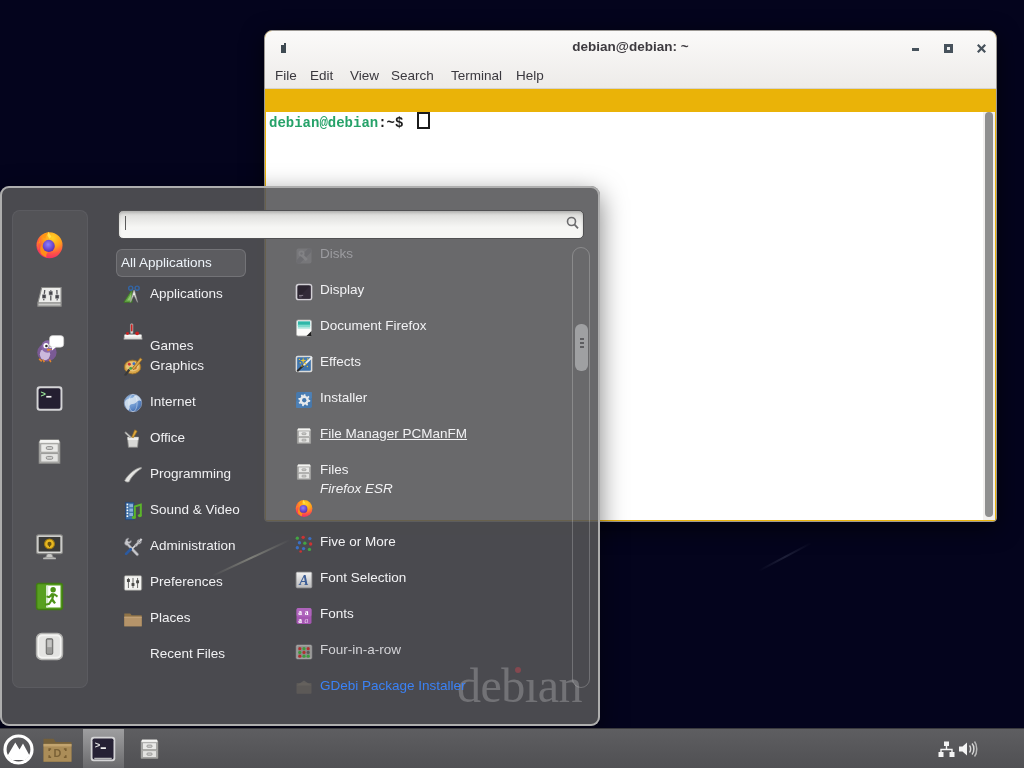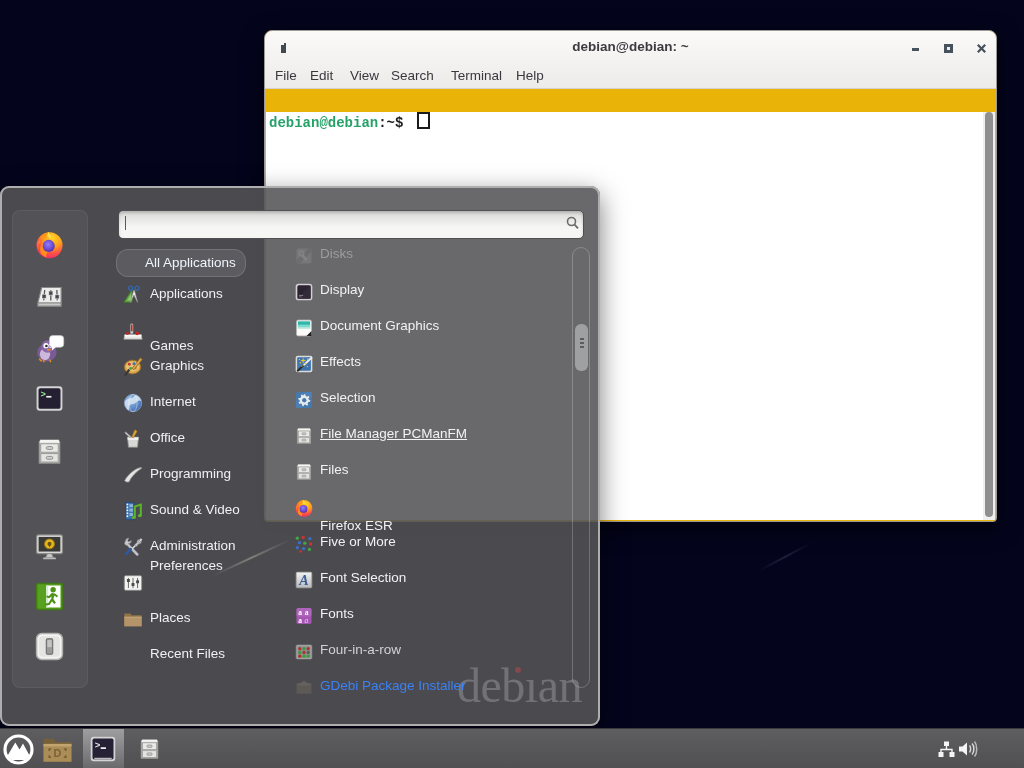--- a/index.html
+++ b/index.html
@@ -25,23 +25,23 @@
   .wbtn{position:absolute;top:13px;}
   
   #menu{left:0px;top:186px;width:600px;height:540px;
     background:rgba(84,84,87,0.88);border-radius:9px;
     box-shadow:inset 0 0 0 2px #aeaeae, 0 8px 26px rgba(0,0,0,.5);}
   #menu .in{position:absolute;}
   #favbox{left:12px;top:24px;width:74px;height:476px;border-radius:8px;
     background:rgba(255,255,255,0.05);border:1px solid rgba(255,255,255,0.05);}
   #searchbox{left:118px;top:24px;width:466px;height:29px;border-radius:5px;box-sizing:border-box;
     background:linear-gradient(#d8d8d6,#f6f6f4 60%);border:1px solid #505052;box-shadow:inset 0 2px 3px rgba(0,0,0,0.18);}
-  #allapps{left:116px;top:63px;width:130px;height:28px;border-radius:12px;box-sizing:border-box;
+  #allapps{left:116px;top:63px;width:130px;height:28px;border-radius:6px;box-sizing:border-box;
     background:rgba(255,255,255,0.10);border:1px solid rgba(255,255,255,0.14);
-    color:#eef4fa;font-size:13.5px;line-height:26px;padding-left:28px;}
+    color:#eef4fa;font-size:13.5px;line-height:26px;padding-left:4px;}
   .cat{position:absolute;left:150px;font-size:13.5px;color:#f1f1f3;}
   .app{position:absolute;left:320px;font-size:13.5px;color:#f2f2f4;}
   .cicon{position:absolute;left:122px;width:22px;height:22px;}
   .aicon{position:absolute;left:294px;width:20px;height:20px;}
   .ficon{position:absolute;left:34px;width:31px;height:31px;}
   #mscroll-trough{left:572px;top:61px;width:18px;height:441px;border-radius:9px;
     border:1px solid rgba(255,255,255,0.22);box-sizing:border-box;}
   #mscroll{left:575px;top:138px;width:13px;height:47px;border-radius:6px;background:#9fa0a2;}
   #watermark{left:457px;top:472px;font-family:"Liberation Serif",serif;font-size:48px;
     color:rgba(255,255,255,0.225);letter-spacing:-0.5px;}
@@ -195,21 +195,21 @@
           <line x1="7" y1="6.5" x2="7" y2="17.5"></line>
           <line x1="12" y1="6.5" x2="12" y2="17.5"></line>
           <line x1="17" y1="6.5" x2="17" y2="17.5"></line>
         </g>
 <g fill="#4a4a48">
           <rect x="5.4" y="7.5" width="3.2" height="3.4" rx="0.6"></rect>
           <rect x="10.4" y="12" width="3.2" height="3.4" rx="0.6"></rect>
           <rect x="15.4" y="9" width="3.2" height="3.4" rx="0.6"></rect>
         </g>
       </svg>
-<div class="in cat" style="top:372px">Preferences</div>
+<div class="in cat" style="top:388px">Preferences</div>
 <svg class="in cicon" style="top:422px" width="22" height="22" viewBox="0 0 24 24">
         <path d="M2.5 6 L9 6 L10.5 8 L21.5 8 L21.5 20 L2.5 20 Z" fill="#8f7347"></path>
 <path d="M2.5 9.5 L21.5 9.5 L21.5 20 L2.5 20 Z" fill="#b5946a"></path>
 <path d="M2.5 9.5 L21.5 9.5 L21.5 11 L2.5 11 Z" fill="#c4a379" opacity="0.8"></path>
       </svg>
 <div class="in cat" style="top:424px">Places</div>
 <div class="in cat" style="top:460px">Recent Files</div>
 
     <svg class="in aicon" style="top:60px;opacity:0.45;" width="20" height="20" viewBox="0 0 24 24">
         <rect x="3" y="3" width="18" height="18" rx="2.5" fill="#8a8a8e"></rect>
@@ -227,21 +227,21 @@
         <rect x="6" y="17.3" width="3.2" height="1.1" fill="#6f6878"></rect>
       </svg>
 <div class="in app" style="top:96px;">Display</div>
 <svg class="in aicon" style="top:132px;" width="20" height="20" viewBox="0 0 24 24">
         <rect x="3" y="2.5" width="18" height="19" rx="2" fill="#fbfbfa" stroke="#b5b5b3" stroke-width="1"></rect>
 <rect x="4.6" y="4" width="14.8" height="5.5" fill="#2fb7a9"></rect>
 <rect x="4.6" y="8" width="14.8" height="4.6" fill="#7ddacd"></rect>
 <rect x="4.6" y="11.2" width="14.8" height="1.6" fill="#c8ece6"></rect>
 <path d="M15 21.5 L21 21.5 L21 15.5 Z" fill="#1e1e1e"></path>
       </svg>
-<div class="in app" style="top:132px;">Document Graphics</div>
+<div class="in app" style="top:132px;">Document Firefox</div>
 <svg class="in aicon" style="top:168px;" width="20" height="20" viewBox="0 0 24 24">
         <rect x="2" y="2" width="20" height="20" rx="2.5" fill="#dcdcda"></rect>
 <rect x="3.8" y="3.8" width="16.4" height="16.4" rx="1" fill="#3c72ab"></rect>
 <path d="M3.8 14 L14 3.8 L20.2 3.8 L20.2 8 L8 20.2 L3.8 20.2 Z" fill="#4a80b8" opacity="0.65"></path>
 <path d="M4.5 20 L12 13" stroke="#2a2a2a" stroke-width="2.4" stroke-linecap="round"></path>
 <path d="M12 13 L21 4.5" stroke="#eceff2" stroke-width="2.2" stroke-linecap="round"></path>
 <g fill="#e8c431">
           <path d="M11 4 L11.8 7 L14.8 7.8 L11.8 8.6 L11 11.6 L10.2 8.6 L7.2 7.8 L10.2 7 Z"></path>
 <path d="M13.5 9 L14 11 L16 11.5 L14 12 L13.5 14 L13 12 L11 11.5 L13 11 Z"></path>
 <circle cx="7.5" cy="10.5" r="1"></circle>
@@ -253,21 +253,21 @@
       </svg>
 <div class="in app" style="top:168px;">Effects</div>
 <svg class="in aicon" style="top:204px;" width="20" height="20" viewBox="0 0 24 24">
         <rect x="2.5" y="2.5" width="19" height="19" rx="2" fill="#4679ae"></rect>
 <path d="M2.5 14 L14 2.5 L21.5 2.5 L21.5 9 L9 21.5 L2.5 21.5 Z" fill="#5285ba" opacity="0.6"></path>
 <g fill="#e8eaec">
           <path d="M12 5.2 L13.6 5.2 L14 7.2 L15.8 8 L17.5 7 L18.6 8.4 L17.3 9.9 L17.8 11.8 L19.6 12.4 L19.3 14.1 L17.3 14.3 L16.3 16 L17 17.9 L15.5 18.8 L14.1 17.4 L12.2 17.7 L11.4 19.5 L9.8 19.2 L9.8 17.2 L8.2 16.1 L6.3 16.6 L5.5 15.1 L7 13.8 L6.8 11.9 L5 11.1 L5.5 9.5 L7.5 9.5 L8.7 8 L8.2 6.1 L9.8 5.4 L11 6.9 Z"></path>
         </g>
 <circle cx="12.3" cy="12.3" r="2.6" fill="#4679ae"></circle>
       </svg>
-<div class="in app" style="top:204px;">Selection</div>
+<div class="in app" style="top:204px;">Installer</div>
 <svg class="in aicon" style="top:240px;" width="20" height="20" viewBox="0 0 24 24">
         <path d="M5 3 L19 3 L20 5 L20 21 L4 21 L4 5 Z" fill="#dcdcda" stroke="#8a8a88" stroke-width="0.8"></path>
 <path d="M5 3 L19 3 L20 5 L4 5 Z" fill="#f4f4f2"></path>
 <rect x="5.2" y="6" width="13.6" height="6.6" fill="#e9e9e7" stroke="#9a9a98" stroke-width="0.8"></rect>
 <rect x="5.2" y="13.6" width="13.6" height="6.6" fill="#e3e3e1" stroke="#9a9a98" stroke-width="0.8"></rect>
 <rect x="9.5" y="8.2" width="5" height="2.2" rx="1" fill="#cfcfcd" stroke="#8a8a88" stroke-width="0.7"></rect>
 <rect x="9.5" y="15.8" width="5" height="2.2" rx="1" fill="#cfcfcd" stroke="#8a8a88" stroke-width="0.7"></rect>
       </svg>
 <div class="in app" style="top:240px;text-decoration:underline;">File Manager PCManFM</div>
 <svg class="in aicon" style="top:276px;" width="20" height="20" viewBox="0 0 24 24">
@@ -292,21 +292,21 @@
 <stop offset="0" stop-color="#8d80ff"></stop>
             <stop offset="0.65" stop-color="#6a43c9"></stop>
             <stop offset="1" stop-color="#50289f"></stop>
           </radialGradient>
         </defs>
 <circle cx="12" cy="12.6" r="10.1" fill="url(#fxoFFN)"></circle>
 <path d="M12.6 2.6 C10 3.4 8.9 5.5 9 7.4 C7.3 7.2 6.4 6.2 5.9 5.3 C4.3 7.1 4.2 9.6 4.9 11.2 C3.9 11 3.2 10.4 2.8 9.7 C2.2 12.8 3 16.2 5.4 18.7 C4.4 16.4 4.7 13.9 5.9 12.3 C7 10.9 8.6 10.3 10.5 10.4 C9 11.3 8.3 12.6 8.4 14 C8.6 15.8 10 17 11.8 17.2 C9.6 18.4 9.2 20.4 9.7 22 C7.4 21.2 5.2 19.4 4.1 17 C2.8 14 3 10.2 4.8 7.3 C6.5 4.5 9.4 2.8 12.6 2.6 Z" fill="#ff9612" opacity="0.9"></path>
 <path d="M11 2.2 L13.4 5.8 L12 7.6 L10.4 5 Z" fill="#ffe14d"></path>
 <circle cx="11.4" cy="13.1" r="4.7" fill="url(#fxiFFN)"></circle>
       </svg>
-<div class="in app" style="top:332px;">Firefox ESR</div>
+<div class="in app" style="top:295px;font-style:italic;">Firefox ESR</div>
 <svg class="in aicon" style="top:348px;" width="20" height="20" viewBox="0 0 24 24">
         <g>
 <circle cx="4" cy="5" r="2" fill="#44a544"></circle>
           <circle cx="11" cy="4" r="2" fill="#cc3333"></circle>
           <circle cx="19" cy="5.5" r="2" fill="#3a6fc4"></circle>
 <circle cx="6.5" cy="10.5" r="2" fill="#3a6fc4"></circle>
           <circle cx="13" cy="11" r="2" fill="#44a544"></circle>
           <circle cx="20" cy="12" r="2" fill="#cc3333"></circle>
 <circle cx="4" cy="16.5" r="2" fill="#3a6fc4"></circle>
           <circle cx="11.5" cy="17.5" r="2" fill="#3a6fc4"></circle>

